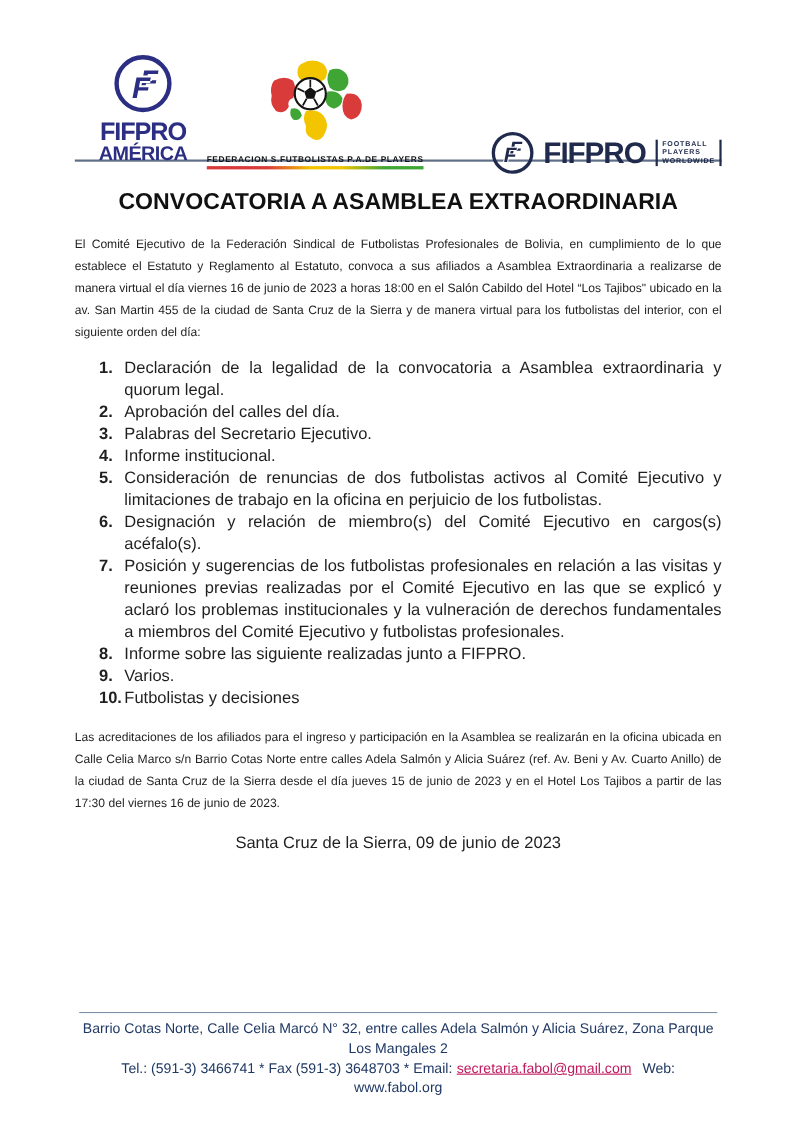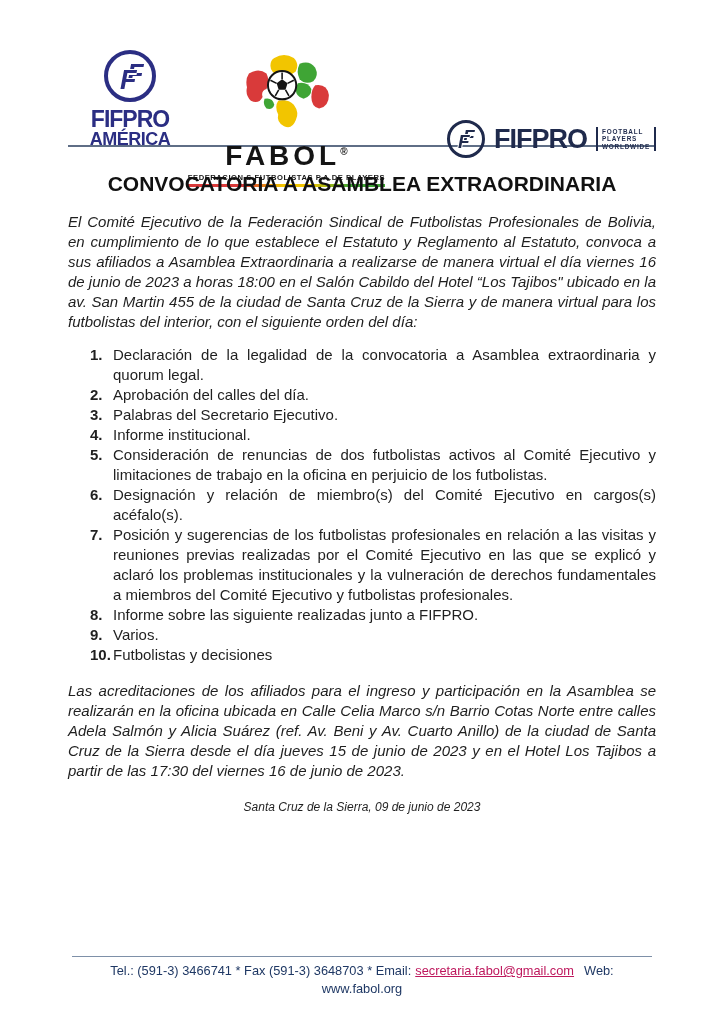--- a/index.html
+++ b/index.html
@@ -40,26 +40,26 @@
   .logo-fifpro { align-self:flex-start; margin-top:70px; display:flex; align-items:center; gap:9px; color:#1f2a4c; }
   .fifpro-word { font-size:27px; font-weight:bold; letter-spacing:-1px; line-height:27px; }
   .fifpro-stack { font-size:6.4px; font-weight:bold; letter-spacing:0.8px; line-height:7.4px;
       border-left:2px solid #1f2a4c; border-right:2px solid #1f2a4c; padding:1px 4px; text-align:left; }
 
   
   .separator { border-bottom:2px solid #5f6e86; margin-top:13px; }
 
   
   .doc-title { margin:25px 0 0; text-align:center; font-size:21px; font-weight:bold; color:#111; }
-  .para { margin:16px 0 0; font-size:15px; line-height:20px; text-align:justify;font-style:italic; }
+  .para { margin:16px 0 0; font-size:11px; line-height:20px; text-align:justify; }
   .agenda { margin:13px 0 0; padding-left:22px; list-style:none; }
   .agenda-item { display:flex; font-size:15px; line-height:20px; }
   .agenda-num { font-weight:bold; min-width:23px; flex:none; }
   .agenda-txt { text-align:justify; flex:1; }
-  .dateline { margin:16px 0 0; text-align:center; font-size:12px; line-height:20px;font-style:italic; }
+  .dateline { margin:16px 0 0; text-align:center; font-size:15px; line-height:20px; }
 
   
   .footer { position:absolute; left:72px; right:72px; bottom:26px; text-align:center;
       color:#1f3864; font-size:12.8px; line-height:18px; }
   .footer-rule { border-top:1.5px solid #7e90a8; margin-bottom:5px; }
   .footer-email { color:#be185d; text-decoration:underline; margin:0 4px; }
   .footer-web { margin-left:6px; }
 </style>
 </head>
 <body>
@@ -86,21 +86,20 @@
           <path d="M62,30 Q72,28 76,36 Q76,44 68,46 Q60,44 60,36 Z" fill="#3fa535"></path>
           <path d="M80,32 Q92,30 94,42 Q94,54 84,56 Q76,54 76,44 Q76,36 80,32 Z" fill="#d93a3a"></path>
           <path d="M28,46 Q36,44 38,52 Q36,58 30,56 Q26,52 28,46 Z" fill="#3fa535"></path>
           <path d="M42,48 Q52,46 58,52 Q64,60 60,68 Q56,78 48,74 Q40,70 42,62 Q38,54 42,48 Z" fill="#f2c500"></path>
           <g>
             <circle cx="46" cy="32" r="14.5" fill="#ffffff" stroke="#141414" stroke-width="2"></circle>
             <polygon points="46,26 51.6,30.1 49.5,36.7 42.5,36.7 40.4,30.1" fill="#141414"></polygon>
             <path d="M46,26 L46,19 M51.6,30.1 L58,27 M49.5,36.7 L53,43 M42.5,36.7 L39,43 M40.4,30.1 L34,27" stroke="#141414" stroke-width="1.6" fill="none"></path>
           </g>
         </svg>
-        <div class="fabol-word"><span>FABOL</span><span class="fabol-reg">®</span></div>
         <div class="fabol-sub">FEDERACION S.FUTBOLISTAS P.A.DE PLAYERS</div>
         <div class="flag-line"></div>
       </div>
     </div>
 
     <div class="logo-fifpro">
       <div class="mono mono-sm">
         <span class="f f-back">F</span>
         <span class="f f-front">F</span>
       </div>
@@ -161,18 +160,19 @@
         <span class="agenda-txt">Futbolistas y decisiones</span>
       </li>
   </ol>
 
   <p class="para">Las acreditaciones de los afiliados para el ingreso y participación en la Asamblea se realizarán en la oficina ubicada en Calle Celia Marco s/n Barrio Cotas Norte entre calles Adela Salmón y Alicia Suárez (ref. Av. Beni y Av. Cuarto Anillo) de la ciudad de Santa Cruz de la Sierra desde el día jueves 15 de junio de 2023 y en el Hotel Los Tajibos a partir de las 17:30 del viernes 16 de junio de 2023.</p>
 
   <p class="dateline">Santa Cruz de la Sierra, 09 de junio de 2023</p>
 
   <footer class="footer">
     <div class="footer-rule"></div>
+    <div>Barrio Cotas Norte, Calle Celia Marcó N° 32, entre calles Adela Salmón y Alicia Suárez, Zona Parque Los Mangales 2</div>
     <div>
       <span>Tel.: (591-3) 3466741 * Fax (591-3) 3648703 * Email:</span><a href="#" class="footer-email">secretaria.fabol@gmail.com</a><span class="footer-web">Web: www.fabol.org</span>
     </div>
   </footer>
 
 </div>
 
 </body></html>

